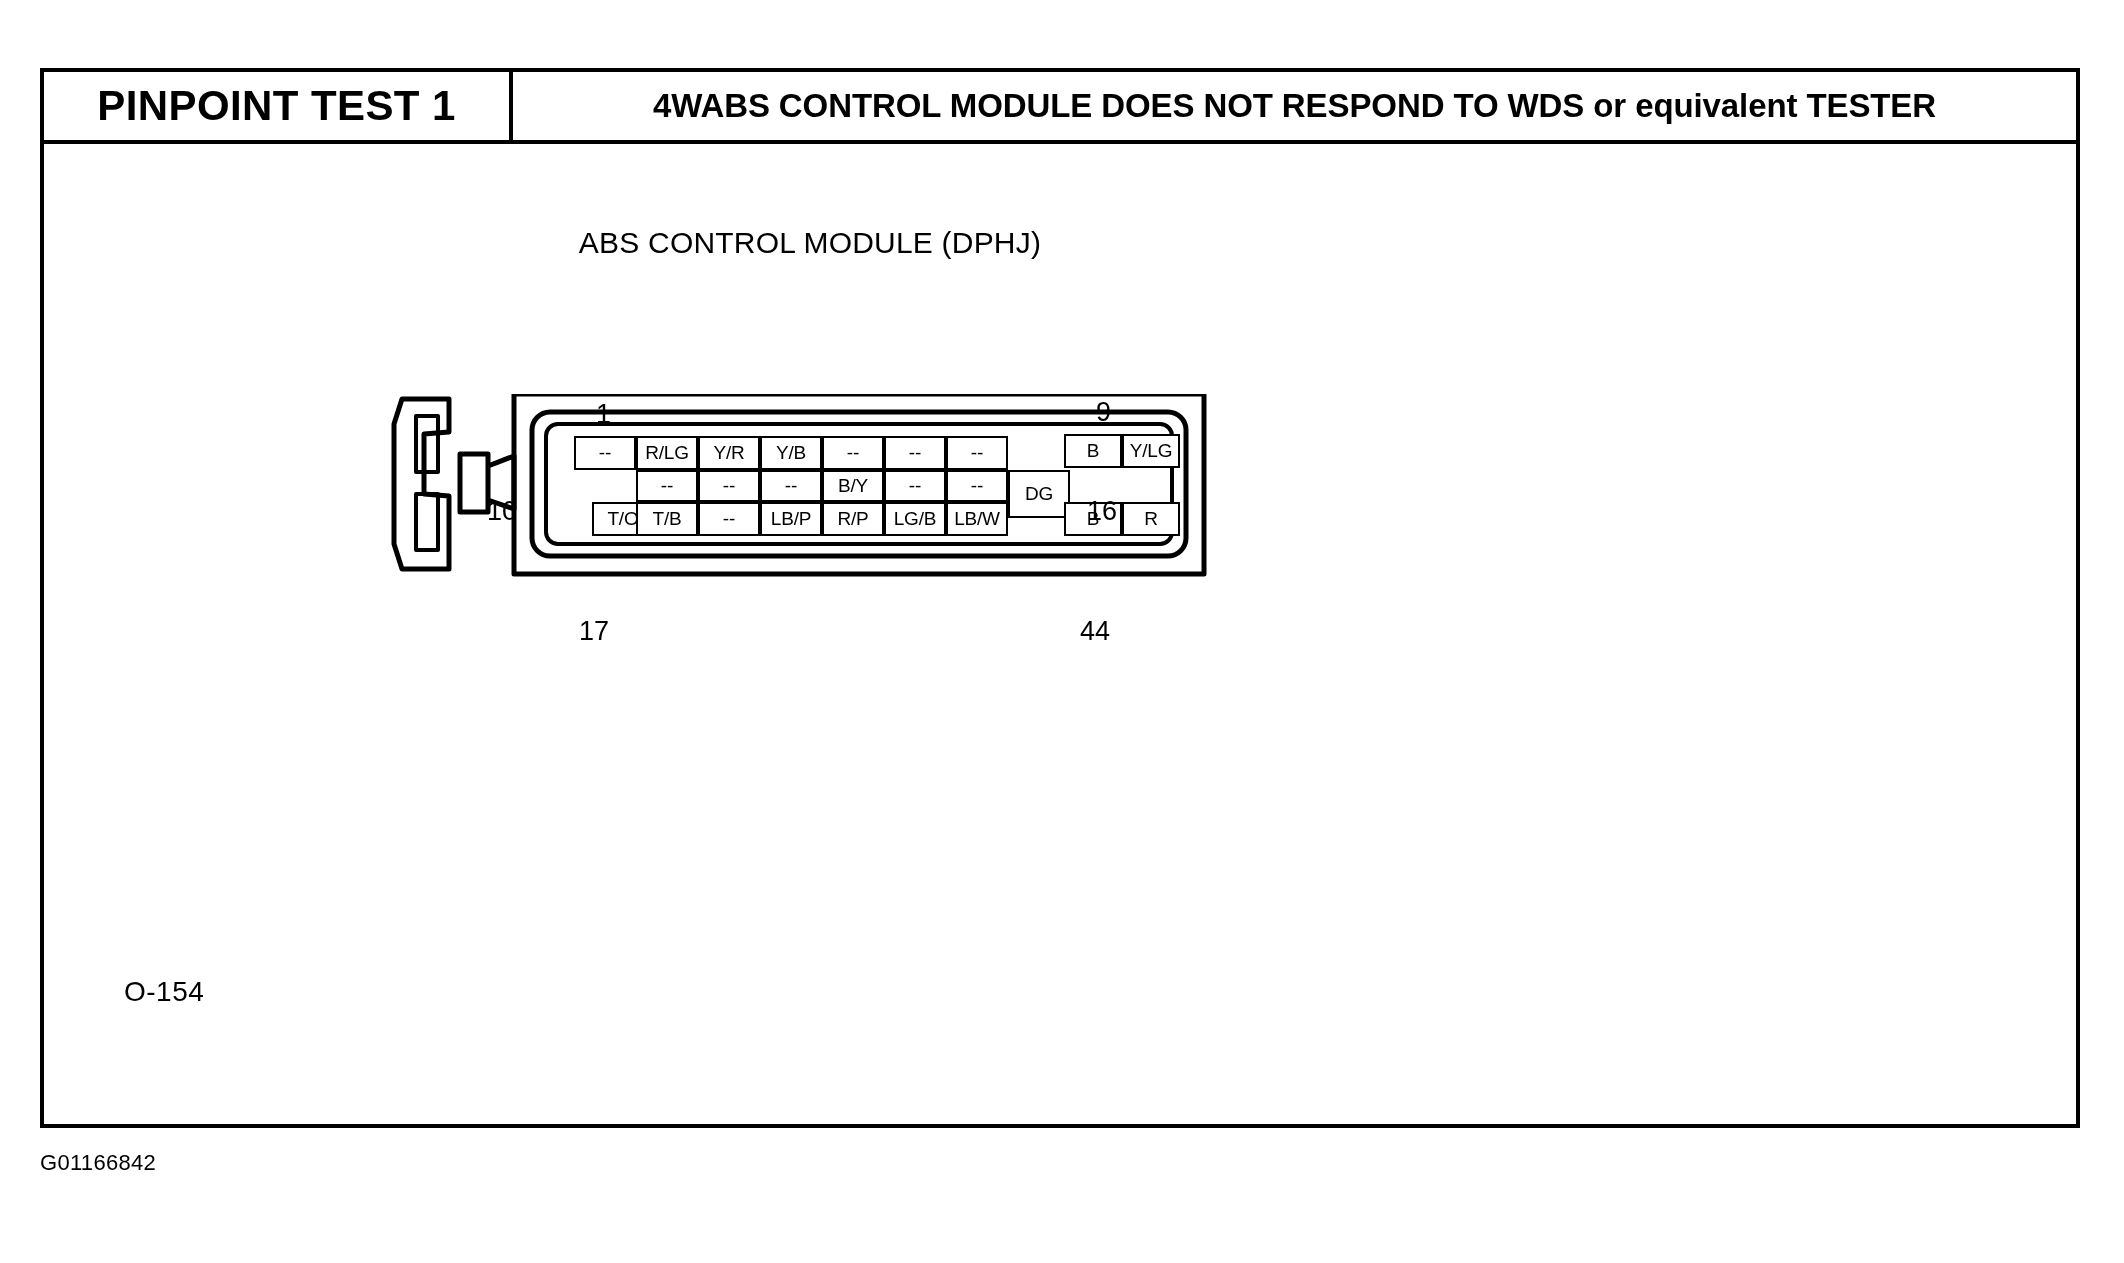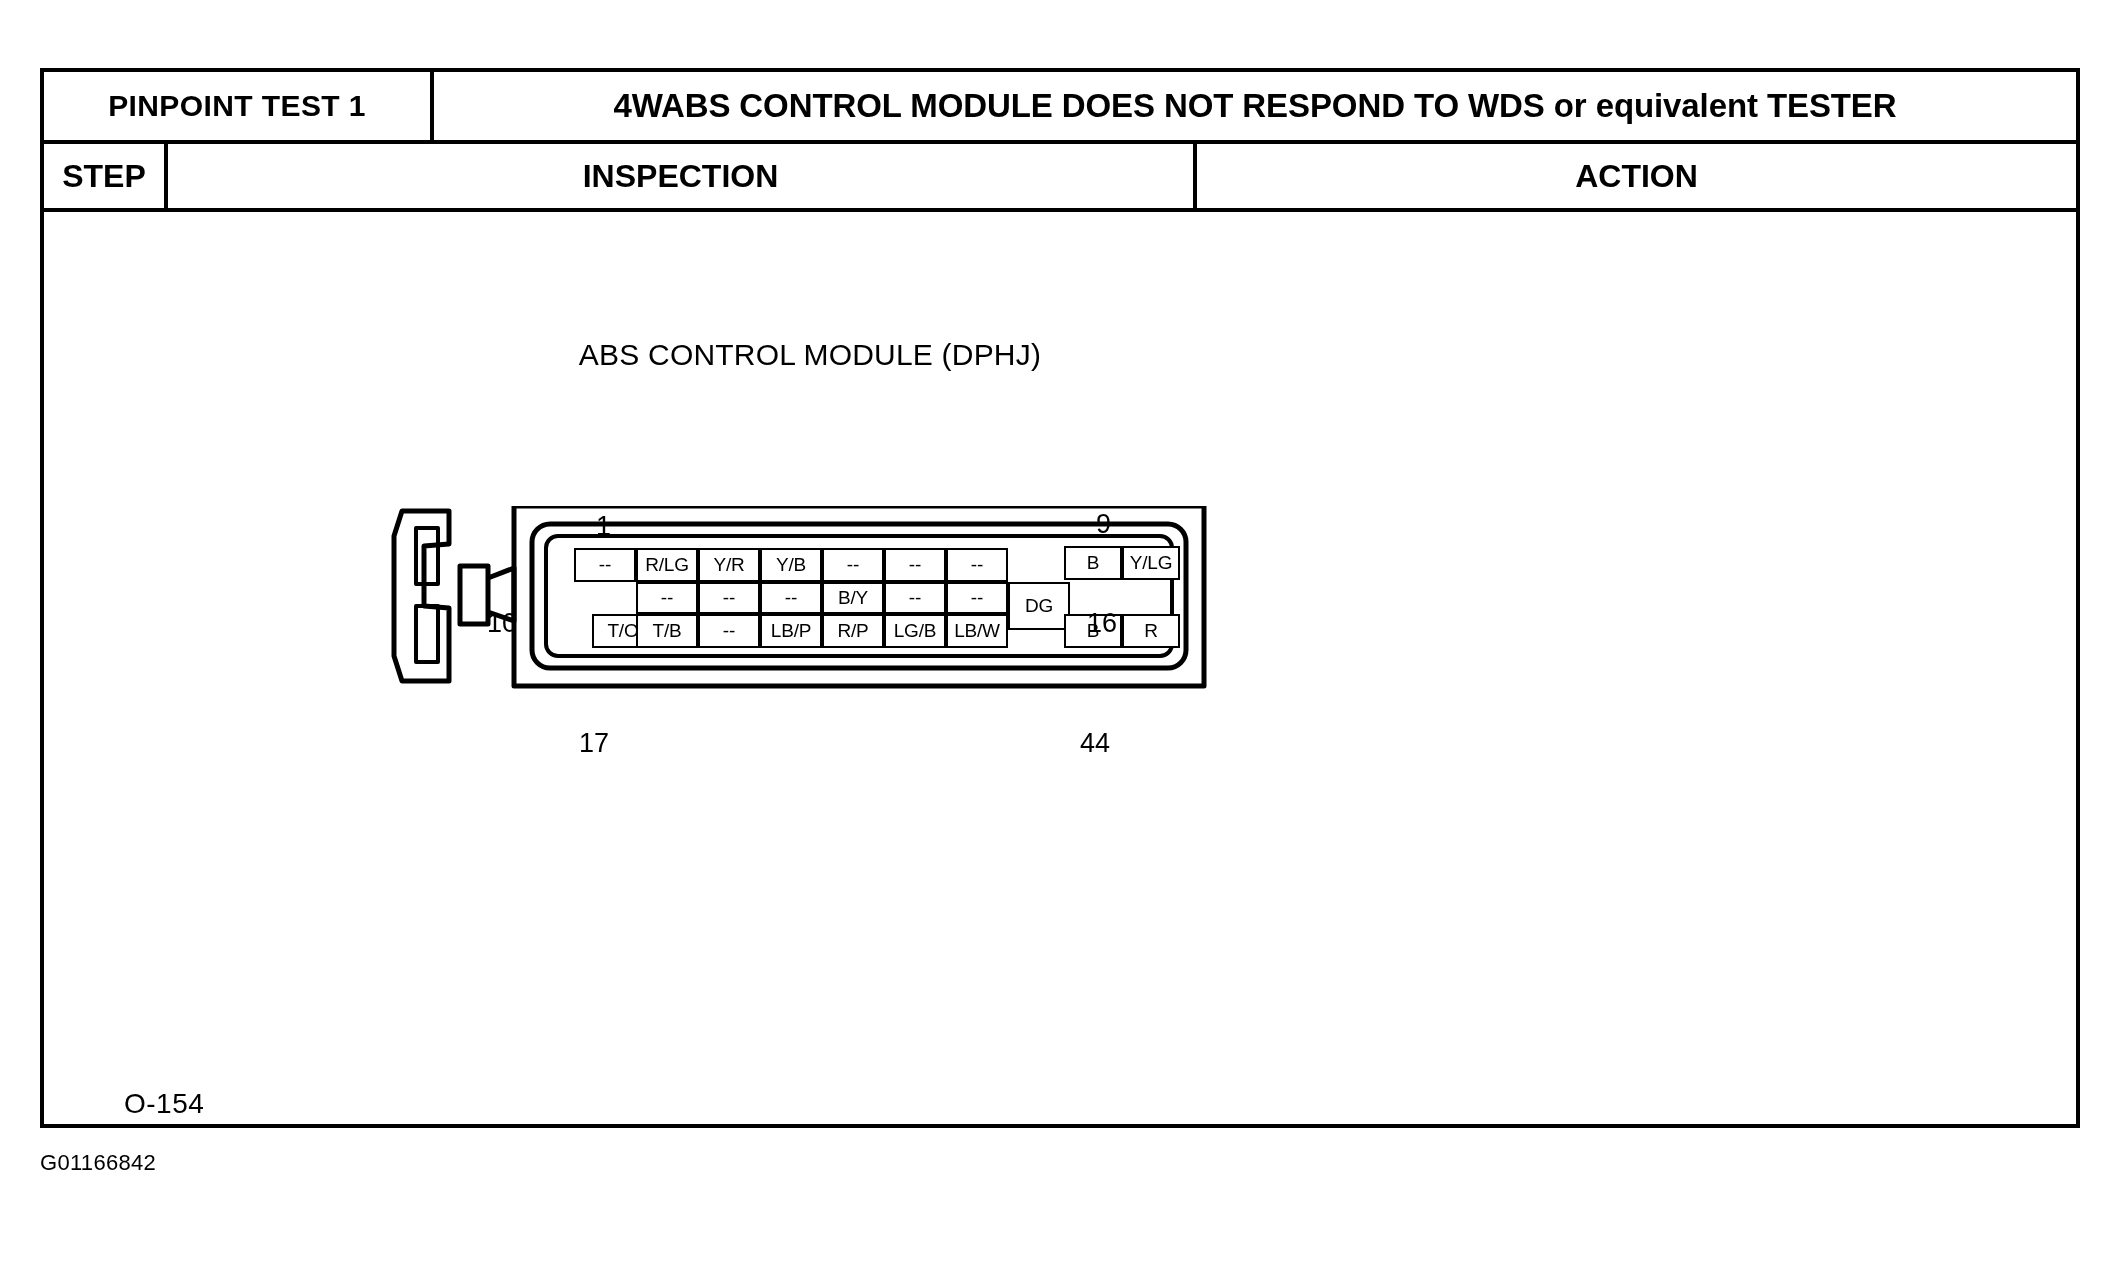--- a/index.html
+++ b/index.html
@@ -28,27 +28,27 @@
   }
 
   
   .title-row {
     display: flex;
     height: 72px;
     border-bottom: 4px solid #000;
     box-sizing: border-box;
   }
   .title-left {
-    width: 390px;
+    width: 469px;
     border-right: 4px solid #000;
     box-sizing: border-box;
     display: flex;
     align-items: center;
     justify-content: center;
-    font-size: 30px;
+    font-size: 42px;
     font-weight: bold;
     letter-spacing: 0.4px;
   }
   .title-right {
     flex: 1;
     display: flex;
     align-items: center;
     justify-content: center;
     font-size: 33px;
     font-weight: bold;
@@ -90,21 +90,20 @@
     align-items: center;
     justify-content: center;
     font-size: 32px;
     font-weight: bold;
   }
 
   
   .body-area {
     position: relative;
     height: calc(100% - 140px);
-    margin-top: 44px;
   }
 
   .fig-caption {
     position: absolute;
     left: 0;
     right: 0;
     top: 82px;
     text-align: center;
     font-size: 30px;
     letter-spacing: 0.2px;
@@ -171,25 +170,20 @@
 </head>
 <body>
 
 <div class="sheet">
 
   <div class="title-row">
     <div class="title-left">PINPOINT TEST 1</div>
     <div class="title-right">4WABS CONTROL MODULE DOES NOT RESPOND TO WDS or equivalent TESTER</div>
   </div>
 
-  <div class="head-row">
-    <div class="head-step">STEP</div>
-    <div class="head-inspection">INSPECTION</div>
-    <div class="head-action">ACTION</div>
-  </div>
 
   <div class="body-area">
 
     <div class="fig-caption">
       <span class="fig-caption-inner">ABS CONTROL MODULE (DPHJ)</span>
     </div>
 
     <div class="diagram">
       <svg width="880" height="300" viewBox="0 0 880 300">
         <g fill="none" stroke="#000" stroke-width="5" stroke-linejoin="round">

